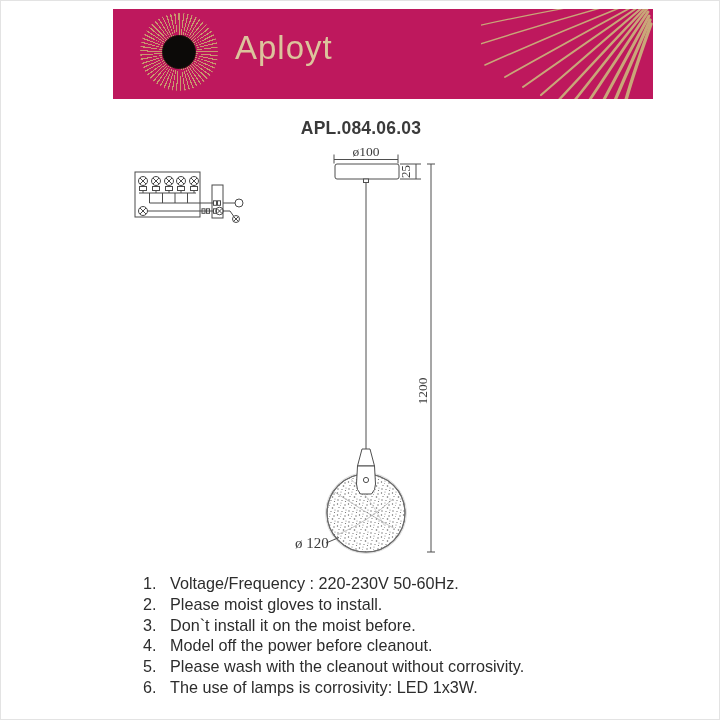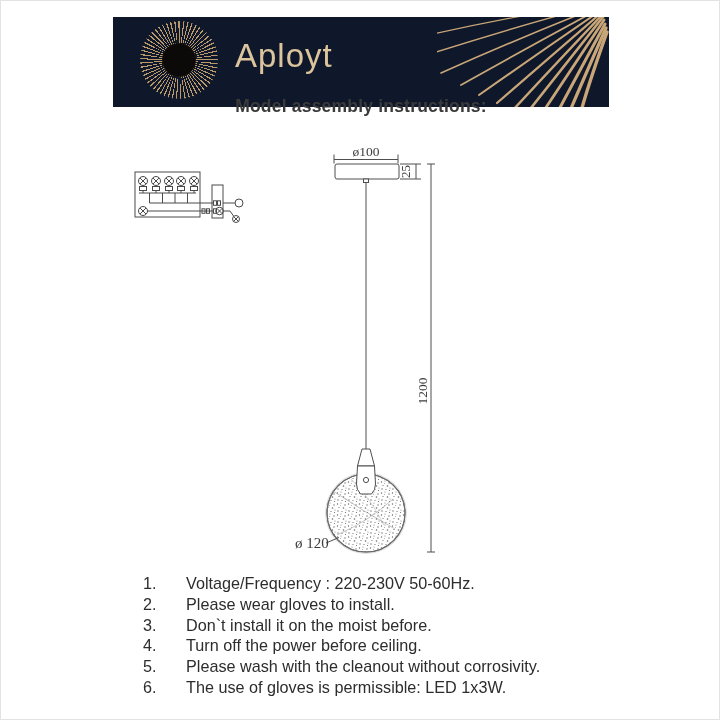--- a/index.html
+++ b/index.html
@@ -3,22 +3,22 @@
 <meta charset="utf-8">
 <style>
   html,body{margin:0;padding:0;background:#ffffff;}
   #page{
     position:relative;width:720px;height:720px;background:#ffffff;
     font-family:"Liberation Sans",sans-serif;overflow:hidden;
     box-sizing:border-box;border:1px solid #e3e3e3;
   }
   
   .banner{
-    position:absolute;left:112px;top:16px;width:496px;height:90px;
-    background:#0f172a;overflow:hidden;
+    position:absolute;left:112px;top:8px;width:496px;height:90px;
+    background:#be185d;overflow:hidden;padding-left:44px;
   }
   .sunburst{
     position:absolute;left:27px;top:4px;width:78px;height:78px;border-radius:50%;
     background:repeating-conic-gradient(#c9a46f 0deg 1.9deg, rgba(0,0,0,0) 1.9deg 6.3deg);
     opacity:.92;
   }
   .sunburst-hole{
     position:absolute;left:50px;top:27px;width:32px;height:32px;border-radius:50%;
     background:#0c0a08;box-shadow:0 0 0 1px rgba(20,14,8,.9);
   }
@@ -43,21 +43,21 @@
   .dim-text{
     font-family:"Liberation Serif",serif;fill:#3c3c3c;
   }
   
   .instructions{
     position:absolute;left:142px;top:572px;width:500px;
     font-size:16.2px;color:#2d2d2d;font-weight:500;
   }
   .inst-row{display:flex;line-height:20.8px;}
   .inst-num{width:27px;flex:0 0 27px;}
-  .inst-text{flex:1;margin-left:16px;}
+  .inst-text{flex:1;}
 </style>
 </head>
 <body>
 
 <div id="page">
 
   <div class="banner">
     <div class="sunburst"></div>
     <div class="sunburst-hole"></div>
     <div class="brand">Aployt</div>
@@ -72,21 +72,21 @@
         <path d="M165,-2  Q112,54 76,93" stroke-width="2.4"></path>
         <path d="M166,0   Q120,58 90,96" stroke-width="2.6"></path>
         <path d="M167,3   Q128,62 104,98" stroke-width="2.8"></path>
         <path d="M168,7   Q136,66 118,100" stroke-width="3.0"></path>
         <path d="M169,11  Q143,70 130,101" stroke-width="3.2"></path>
         <path d="M170,15  Q149,74 142,102" stroke-width="3.4"></path>
       </g>
     </svg>
   </div>
 
-  <div class="title-line1">Model assembly instructions:</div>
+  <div class="title-line2">APL.084.06.03</div>
 
   <svg class="wiring-svg" width="125" height="80" viewBox="0 0 125 80">
     <g stroke="#4a4a4a" stroke-width="1" fill="none">
 
       <rect x="9" y="21" width="65" height="45"></rect>
 
       <g>
         <g transform="translate(17,30)">
             <circle r="4.5"></circle>
             <line x1="-3" y1="-3" x2="3" y2="3"></line>
@@ -219,33 +219,33 @@
     </g>
   </svg>
 
   <div class="instructions">
     <div class="inst-row">
       <span class="inst-num">1.</span>
       <span class="inst-text">Voltage/Frequency : 220-230V 50-60Hz.</span>
     </div>
     <div class="inst-row">
       <span class="inst-num">2.</span>
-      <span class="inst-text">Please wear gloves to install.</span>
+      <span class="inst-text">Please moist gloves to install.</span>
     </div>
     <div class="inst-row">
       <span class="inst-num">3.</span>
       <span class="inst-text">Don`t install it on the moist before.</span>
     </div>
     <div class="inst-row">
       <span class="inst-num">4.</span>
-      <span class="inst-text">Turn off the power before ceiling.</span>
+      <span class="inst-text">Model off the power before cleanout.</span>
     </div>
     <div class="inst-row">
       <span class="inst-num">5.</span>
       <span class="inst-text">Please wash with the cleanout without corrosivity.</span>
     </div>
     <div class="inst-row">
       <span class="inst-num">6.</span>
-      <span class="inst-text">The use of gloves is permissible: LED 1x3W.</span>
+      <span class="inst-text">The use of lamps is corrosivity: LED 1x3W.</span>
     </div>
   </div>
 
 </div>
 
 </body></html>

